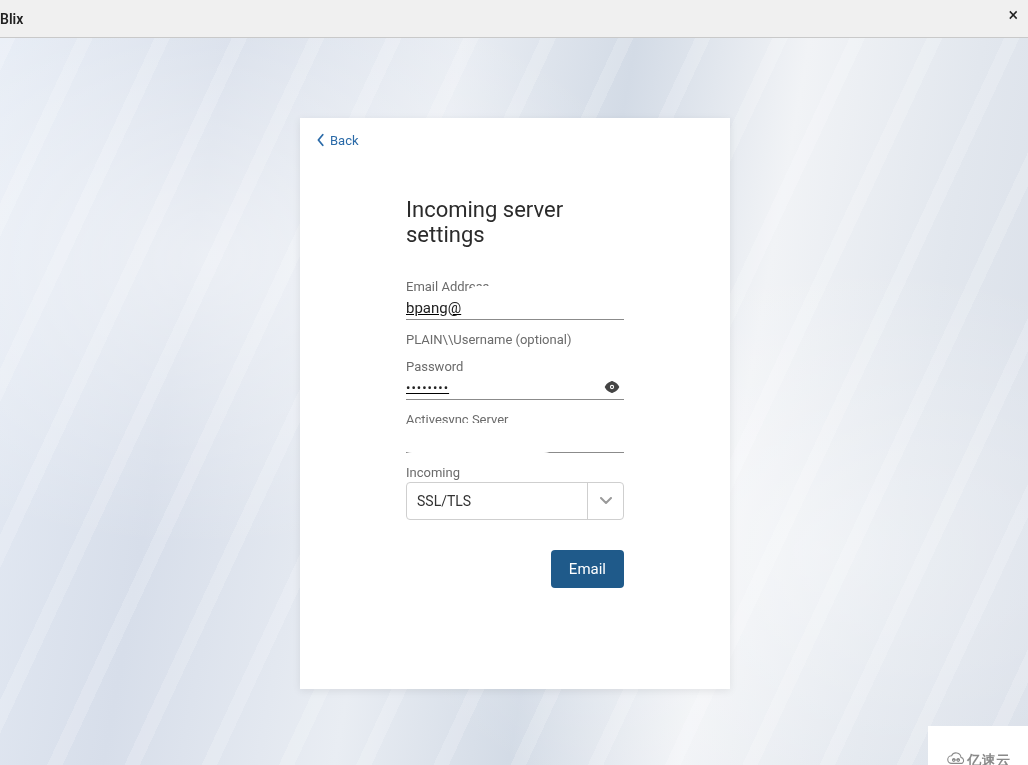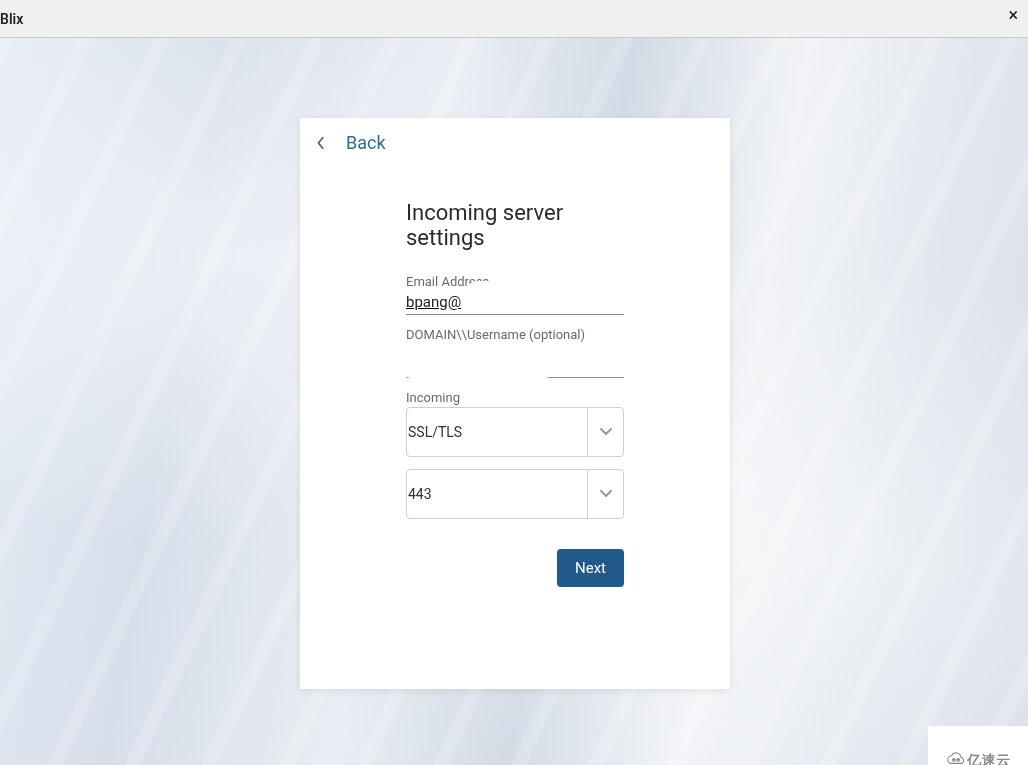--- a/index.html
+++ b/index.html
@@ -68,38 +68,38 @@
     height: 571px;
     background: #ffffff;
     box-shadow: 0 2px 8px rgba(0,0,0,0.08);
     padding-top: 14px;
     z-index: 2;
   }
 
   .back-link {
     display: inline-flex;
     align-items: center;
-    gap: 20px;
+    gap: 4px;
     color: #2a6aa8;
-    font-size: 18px;
+    font-size: 13px;
     margin-left: 16px;
     cursor: pointer;
     user-select: none;
   }
   .back-link svg { width: 10px; height: 14px; }
 
   .card-body {
     padding: 46px 106px 0 106px;
   }
 
   .heading {
     font-size: 22px;
     font-weight: 400;
     color: #2b2b2b;
-    margin-bottom: 24px;
+    margin-bottom: 32px;
   }
 
   .field {
     margin-bottom: 12px;
   }
   .field-label {
     font-size: 13px;
     color: #6b6b6b;
     margin-bottom: 2px;
   }
@@ -136,24 +136,24 @@
     right: 4px;
     top: 3px;
     color: #444;
     cursor: pointer;
   }
 
   .select-wrap {
     position: relative;
     border: 1px solid #cfcfcf;
     border-radius: 4px;
-    height: 50px;
-    display: flex;
-    align-items: center;
-    padding-left: 1px;
+    height: 38px;
+    display: flex;
+    align-items: center;
+    padding-left: 10px;
     background: #fff;
   }
   .select-value {
     font-size: 14px;
     color: #333;
     flex: 1;
   }
   .select-chevron {
     width: 36px;
     height: 100%;
@@ -218,25 +218,39 @@
 
       <div class="field">
         <div class="field-label">Email Address</div>
         <div class="underline-input-wrap" style="position:relative;">
           <input class="underline-input" type="text" value="bpang@" style="">
           <div class="redact" style="left:58px; top:-10px; width:128px; height:28px;"></div>
         </div>
       </div>
 
       <div class="field">
-        <div class="field-label">DOMAIN\\Username (optional)</div>
-      </div>
-
-
-      <div class="field">
+        <div class="field-label">PLAIN\\Username (optional)</div>
+      </div>
+
+      <div class="field">
+        <div class="field-label">Password</div>
+        <div class="underline-input-wrap" style="position:relative;">
+          <input class="underline-input" type="text" readonly="" style="letter-spacing: 1px; font-size: 13px;" value="••••••••">
+          <span class="eye-icon">
+            <svg width="16" height="14" viewBox="0 0 24 18">
+              <path d="M1 9 C4 2 12 0 12 0 C12 0 20 2 23 9 C20 16 12 18 12 18 C12 18 4 16 1 9 Z" fill="#444"></path>
+              <circle cx="12" cy="9" r="3.2" fill="#fff"></circle>
+              <circle cx="12" cy="9" r="1.6" fill="#444"></circle>
+            </svg>
+          </span>
+        </div>
+      </div>
+
+      <div class="field">
+        <div class="field-label">Activesync Server</div>
         <div class="underline-input-wrap" style="position:relative;">
           <input class="underline-input" type="text" value="" style="">
           <div class="redact" style="left:-8px; top:-6px; width:160px; height:30px;"></div>
         </div>
       </div>
 
       <div class="field">
         <div class="field-label">Incoming</div>
         <div class="select-wrap">
           <span class="select-value">SSL/TLS</span>
@@ -245,31 +259,23 @@
                 <path d="M1 1 L6 6 L11 1" stroke="#9a9a9a" stroke-width="2" fill="none" stroke-linecap="round" stroke-linejoin="round"></path>
               </svg>
           </span>
         </div>
       </div>
 
       <div class="field">
       </div>
 
       <div class="field">
-        <div class="select-wrap">
-          <span class="select-value">443</span>
-          <span class="select-chevron">
-            <svg width="12" height="8" viewBox="0 0 12 8">
-                <path d="M1 1 L6 6 L11 1" stroke="#9a9a9a" stroke-width="2" fill="none" stroke-linecap="round" stroke-linejoin="round"></path>
-              </svg>
-          </span>
-        </div>
-      </div>
-
-      <button class="next-btn">Next</button>
+      </div>
+
+      <button class="next-btn">Email</button>
 
     </div>
   </div>
 
   <div class="watermark">
     <svg viewBox="0 0 40 28">
       <path d="M12 22 a7 7 0 0 1 0-14 a9 9 0 0 1 17 3 a6 6 0 0 1 2 11 H12 Z"></path>
       <circle cx="16" cy="16" r="2.3"></circle>
       <circle cx="24" cy="16" r="2.3"></circle>
       <path d="M13.7 16 a2.3 2.3 0 0 1 4.6 0 M21.7 16 a2.3 2.3 0 0 1 4.6 0" stroke-linecap="round"></path>

